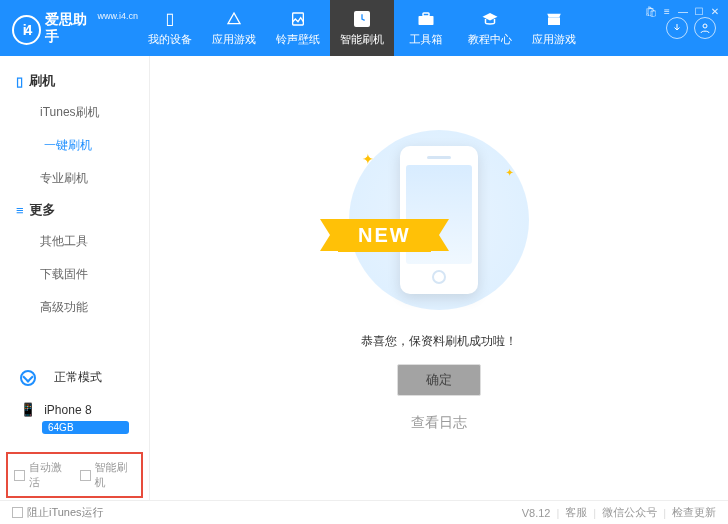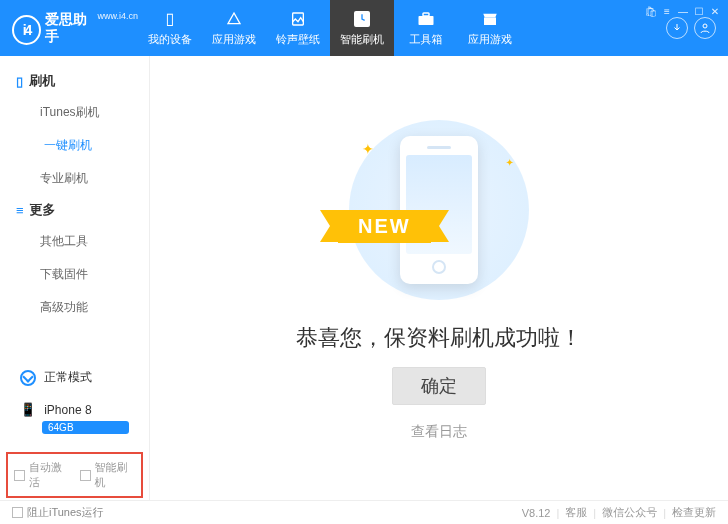--- a/index.html
+++ b/index.html
@@ -58,21 +58,21 @@
   display: flex; align-items: center; gap: 6px;
 }
 .sb-group-title .gicon { color: #1e8fff; font-size: 13px; }
 .sb-item {
   padding: 8px 4px 8px 40px; color: #666; cursor: pointer; font-size: 12px;
 }
 .sb-item.active { color: #1e8fff; padding-left: 44px; }
 .sb-flex { flex: 1; }
 .sb-mode {
   margin: 2px 10px; padding: 6px 10px; border-radius: 4px;
-  display: flex; align-items: center; gap: 8px; color: #333;
+  display: flex; align-items: center; gap: 18px; color: #333;
 }
 .sb-mode .micon {
   width: 16px; height: 16px; border: 2px solid #1e8fff; border-radius: 50%;
   position: relative; flex-shrink: 0;
 }
 .sb-mode .micon::after {
   content: ''; position: absolute; width: 6px; height: 6px; border: 2px solid #1e8fff;
   border-top: none; border-right: none; transform: rotate(-45deg);
   left: 2px; top: 1px;
 }
@@ -128,23 +128,23 @@
   left: 4px;
 }
 .ribbon::before, .ribbon::after {
   content: ''; position: absolute; top: 0; border: 16px solid #ffc107;
 }
 .ribbon::before { left: -18px; border-left-color: transparent; border-left-width: 10px; }
 .ribbon::after { right: -18px; border-right-color: transparent; border-right-width: 10px; }
 .star {
   position: absolute; color: #ffc107; font-size: 14px;
 }
-.main-msg { font-size: 22px; color: #333; margin-top: 4px; }
+.main-msg { font-size: 12px; color: #333; margin-top: 4px; }
 .main-btn {
-  border: 1px solid #ddd; background: #e5e5e5; padding: 6px 28px; font-size: 18px;
+  border: 1px solid #ddd; background: #a3a3a3; padding: 6px 28px; font-size: 13px;
   color: #444; cursor: pointer; border-radius: 2px;
 }
 .main-link { color: #999; font-size: 14px; cursor: pointer; margin-top: 4px; }
 .footer {
   height: 24px; border-top: 1px solid #eee; display: flex; align-items: center;
   padding: 0 12px; font-size: 11px; color: #999; gap: 25px;
 }
 .footer .chk { color: #888; }
 .footer-right { margin-left: auto; display: flex; gap: 6px; align-items: center; }
 .footer-right .sep { color: #ddd; }
@@ -193,20 +193,29 @@
       <span>智能刷机</span>
     </div>
     <div class="tab">
       <div class="tab-icon">
         <svg width="18" height="16" viewBox="0 0 24 20" fill="#fff">
             <rect x="2" y="6" width="20" height="12" rx="1"></rect>
             <rect x="8" y="2" width="8" height="4" rx="1" fill="none" stroke="#fff" stroke-width="2"></rect>
           </svg>
       </div>
       <span>工具箱</span>
+    </div>
+    <div class="tab">
+      <div class="tab-icon">
+        <svg width="18" height="16" viewBox="0 0 24 20" fill="#fff">
+            <path d="M12 2L2 7l10 5 10-5z"></path>
+            <path d="M6 10v5c0 2 12 2 12 0v-5" fill="none" stroke="#fff" stroke-width="2"></path>
+          </svg>
+      </div>
+      <span>教程中心</span>
     </div>
     <div class="tab">
       <div class="tab-icon">
         <svg width="18" height="16" viewBox="0 0 24 20" fill="#fff">
             <path d="M3 3h18l-2 5H5z"></path>
             <rect x="4" y="8" width="16" height="10"></rect>
           </svg>
       </div>
       <span>应用游戏</span>
     </div>

